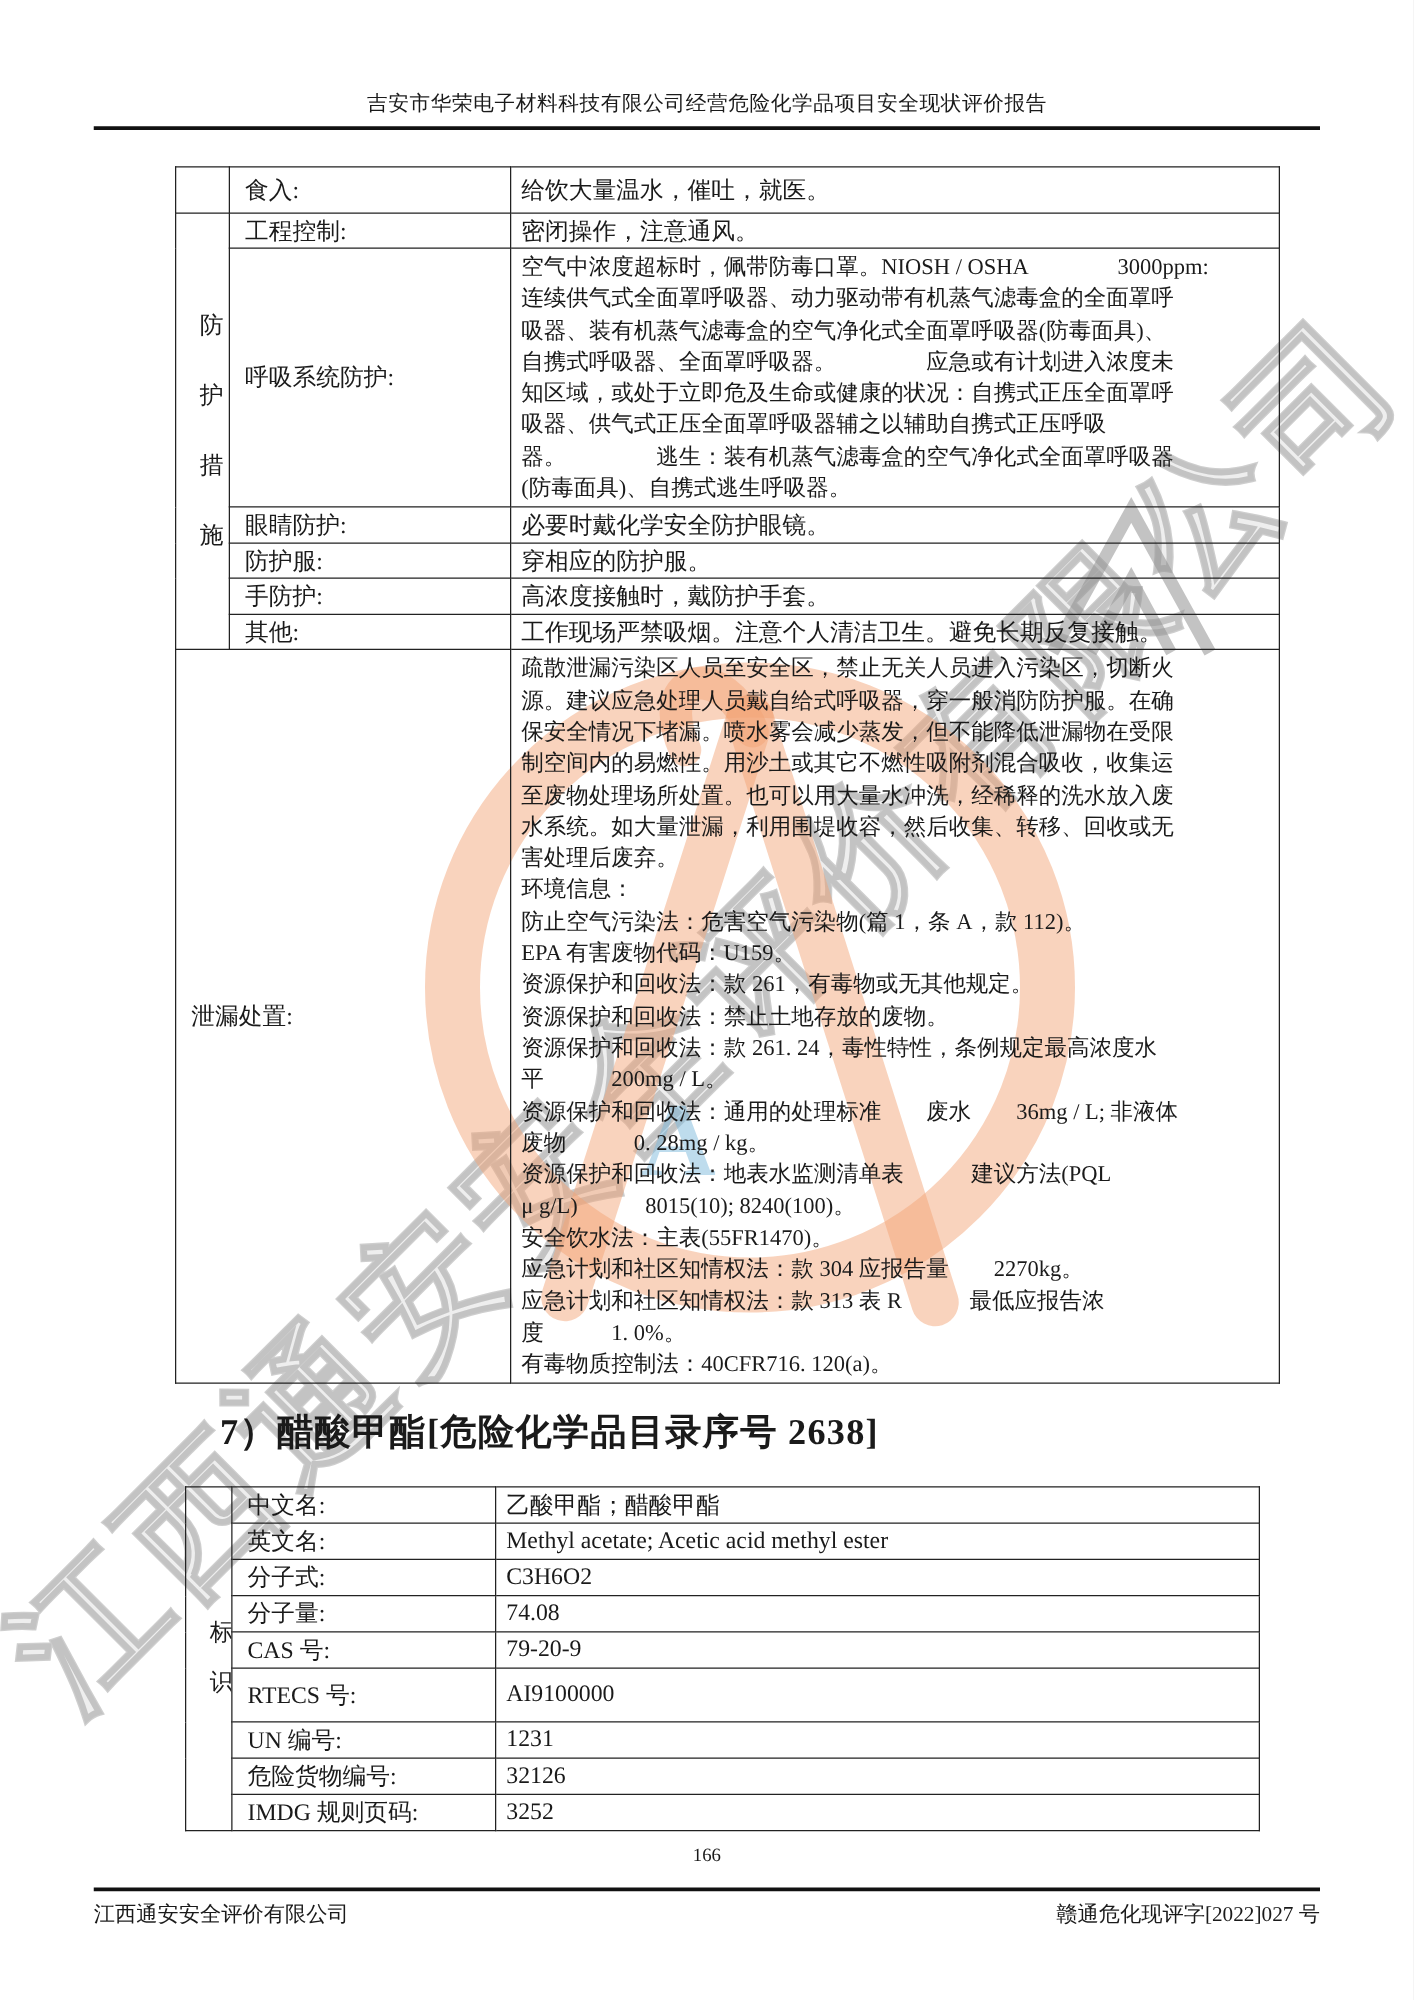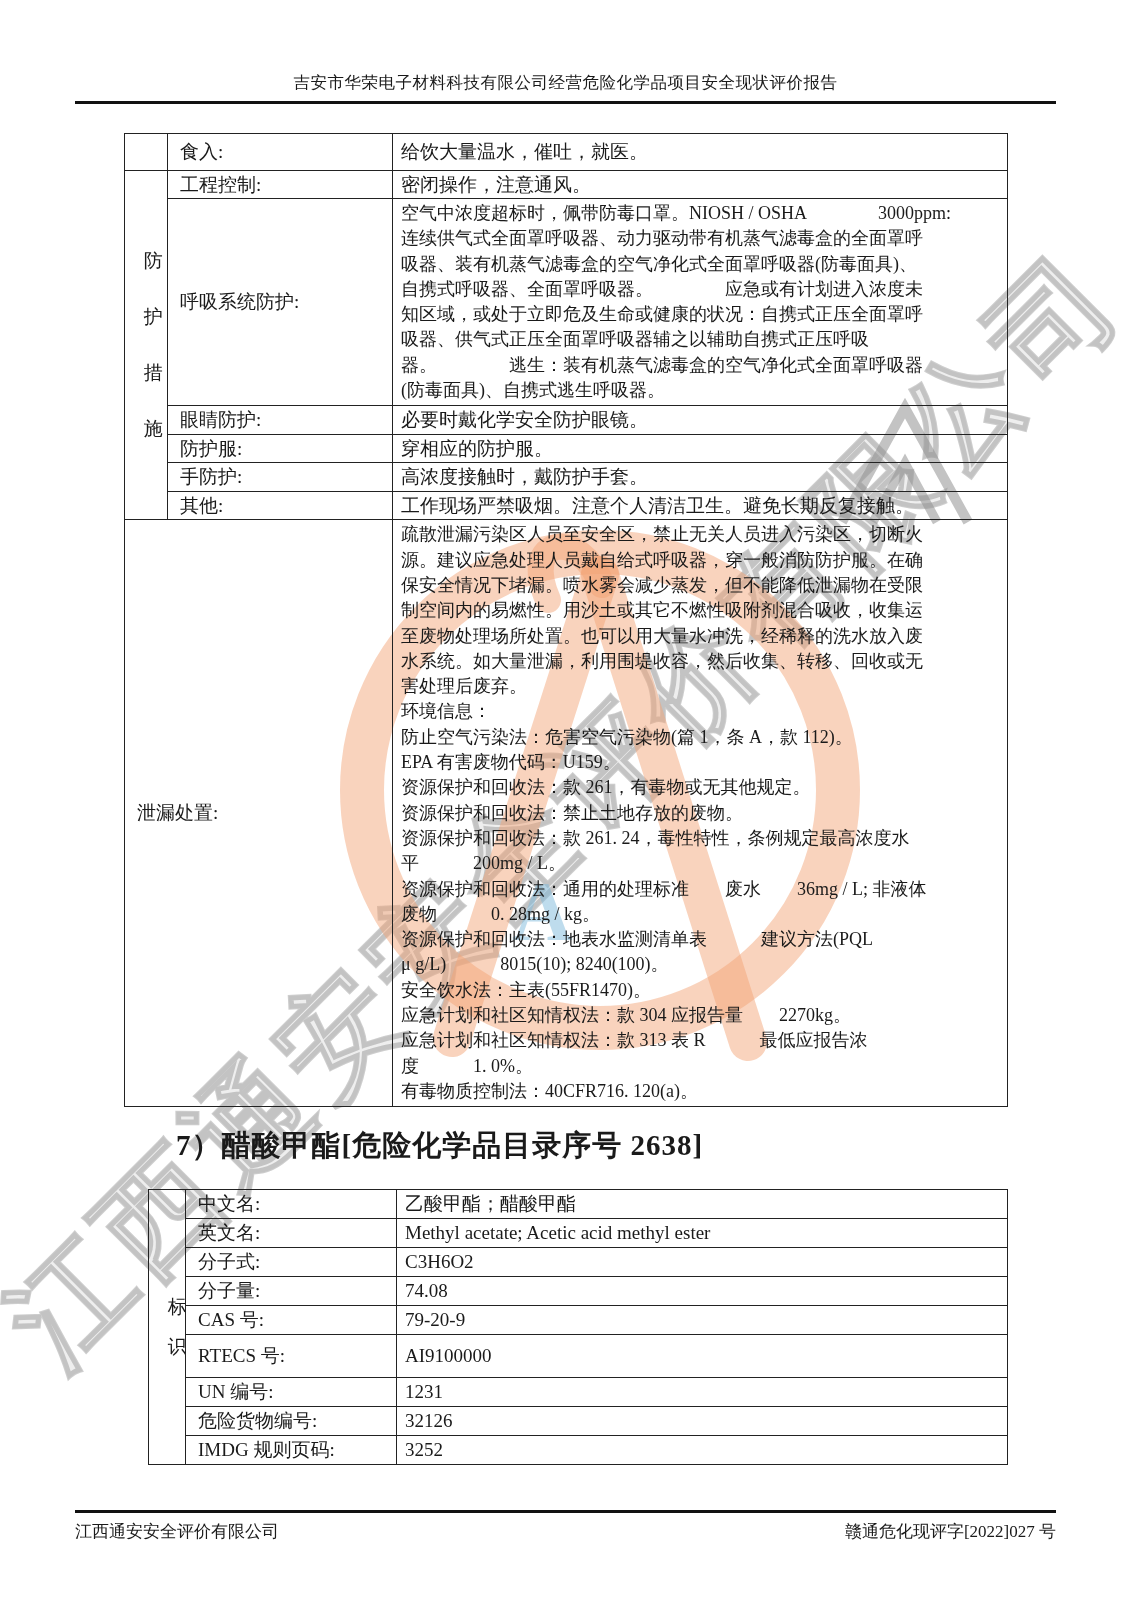--- a/index.html
+++ b/index.html
@@ -17,21 +17,21 @@
   .hdr-title{position:absolute;top:72px;left:0;width:100%;text-align:center;
              font-size:16.5px;letter-spacing:0.5px;}
   .hdr-rule{position:absolute;top:101px;left:75px;width:981px;height:3px;background:#111;}
   .pageno{position:absolute;top:1477px;left:0;width:100%;text-align:center;font-size:15px;}
   .ftr-rule{position:absolute;top:1510px;left:75px;width:981px;height:3px;background:#111;}
   .ftr-left{position:absolute;top:1520px;left:75px;font-size:17px;}
   .ftr-right{position:absolute;top:1520px;right:75px;font-size:17px;text-align:center;}
   
   table{border-collapse:collapse;table-layout:fixed;position:absolute;z-index:2;background:transparent;}
   td{border:1.6px solid #222;vertical-align:middle;overflow:hidden;}
-  .t1{left:124px;top:133px;width:883px;}
+  .t1{left:140px;top:133px;width:883px;}
   .t2{left:148px;top:1189px;width:859px;}
   .lab{font-size:19px;padding:0 4px 0 12px;}
   .val{font-size:19px;padding:0 4px 0 8px;}
   .pre{white-space:pre-line;font-size:18px;line-height:25.3px;padding:2px 4px 2px 8px;vertical-align:top;}
   .vcell{padding:18px;}
   .vstack{width:1.08em;margin:0 auto;word-break:break-all;text-align:center;font-size:19px;}
   .vs1{line-height:56px;}
   .vs2{line-height:40px;}
   .spill-lab{font-size:19px;padding-left:12px;vertical-align:middle;}
   
@@ -177,17 +177,18 @@
       <td class="lab">危险货物编号:</td>
       <td class="val">32126</td>
     </tr>
     <tr style="height:29px">
       <td class="lab">IMDG 规则页码:</td>
       <td class="val">3252</td>
     </tr>
   </tbody>
     </table>
 
+  <div class="pageno">166</div>
   <div class="ftr-rule"></div>
   <div class="ftr-left">江西通安安全评价有限公司</div>
   <div class="ftr-right">赣通危化现评字[2022]027 号</div>
 
 </div>
 
 </body></html>

